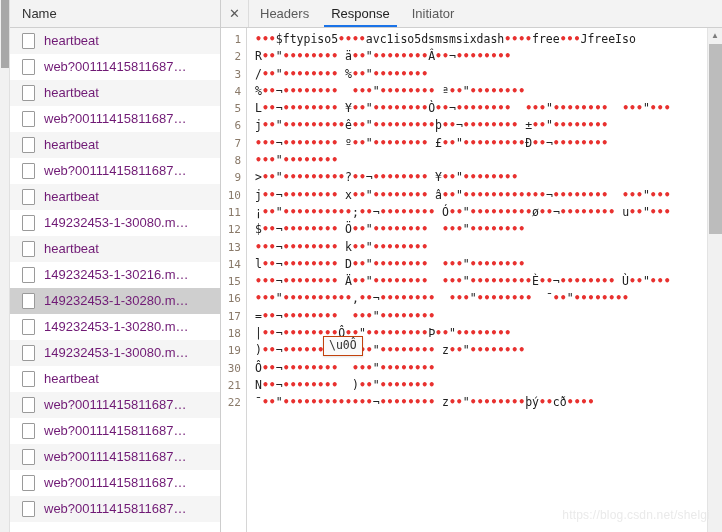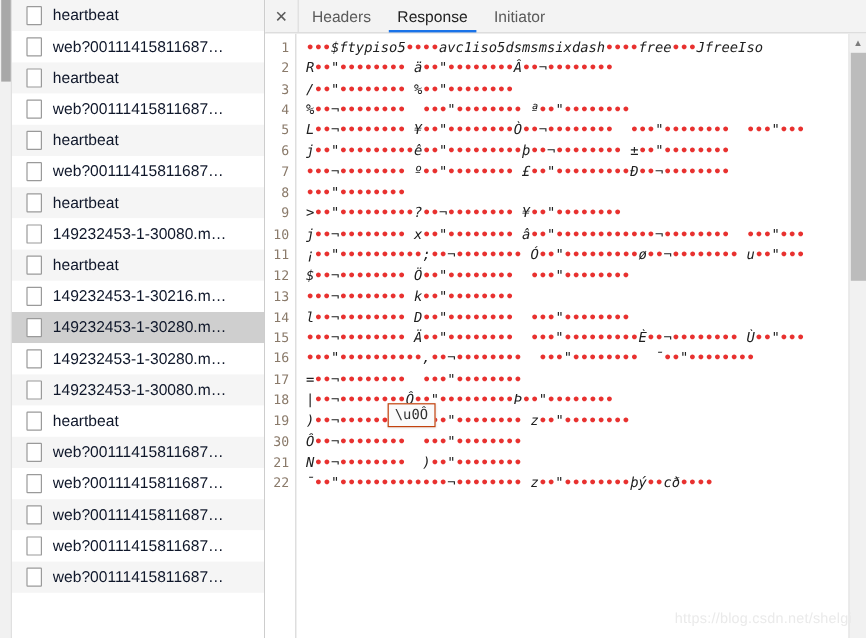--- a/index.html
+++ b/index.html
@@ -53,21 +53,21 @@
     background: #f3f3f3;
     border-bottom: 1px solid #cfcfcf;
   }
   .name-list { flex: 1; overflow: hidden; }
   .row {
     height: 26px;
     display: flex;
     align-items: center;
     padding-left: 12px;
     font-size: 13px;
-    color: #0f172a;
+    color: #701a75;
     white-space: nowrap;
     border-bottom: 1px solid transparent;
   }
   .row.odd  { background: #f5f5f5; }
   .row.even { background: #ffffff; }
   .row.selected { background: #cfcfcf; }
   .doc-icon {
     width: 13px; height: 16px;
     border: 1px solid #9a9a9a;
     background: #ffffff;
@@ -144,21 +144,20 @@
   .gutter div { padding-right: 5px; }
   .code {
     flex: 1;
     padding: 3px 0 0 8px;
     font-family: "DejaVu Sans Mono", monospace;
     font-size: 11.5px;
     line-height: 17.3px;
     color: #202020;
     white-space: pre;
     overflow: hidden;
-    font-style: italic;
   }
   .code .d { color: #e8312f; font-weight: bold; }
   .code .t { color: #202020; }
 
   
   .code-scroll {
     width: 15px;
     flex: 0 0 15px;
     background: #f1f1f1;
     position: relative;
@@ -209,20 +208,23 @@
 </head>
 <body>
 
 <div class="devtools">
 
   <div class="outer-scroll">
     <div class="outer-scroll-thumb"></div>
   </div>
 
   <div class="left-panel">
+    <div class="name-header">
+      <span>Name</span>
+    </div>
     <div class="name-list" id="name-list">
         <div class="row odd">
           <span class="doc-icon"></span>
           <span class="row-label">heartbeat</span>
         </div>
         <div class="row even">
           <span class="doc-icon"></span>
           <span class="row-label">web?00111415811687…</span>
         </div>
         <div class="row odd">

